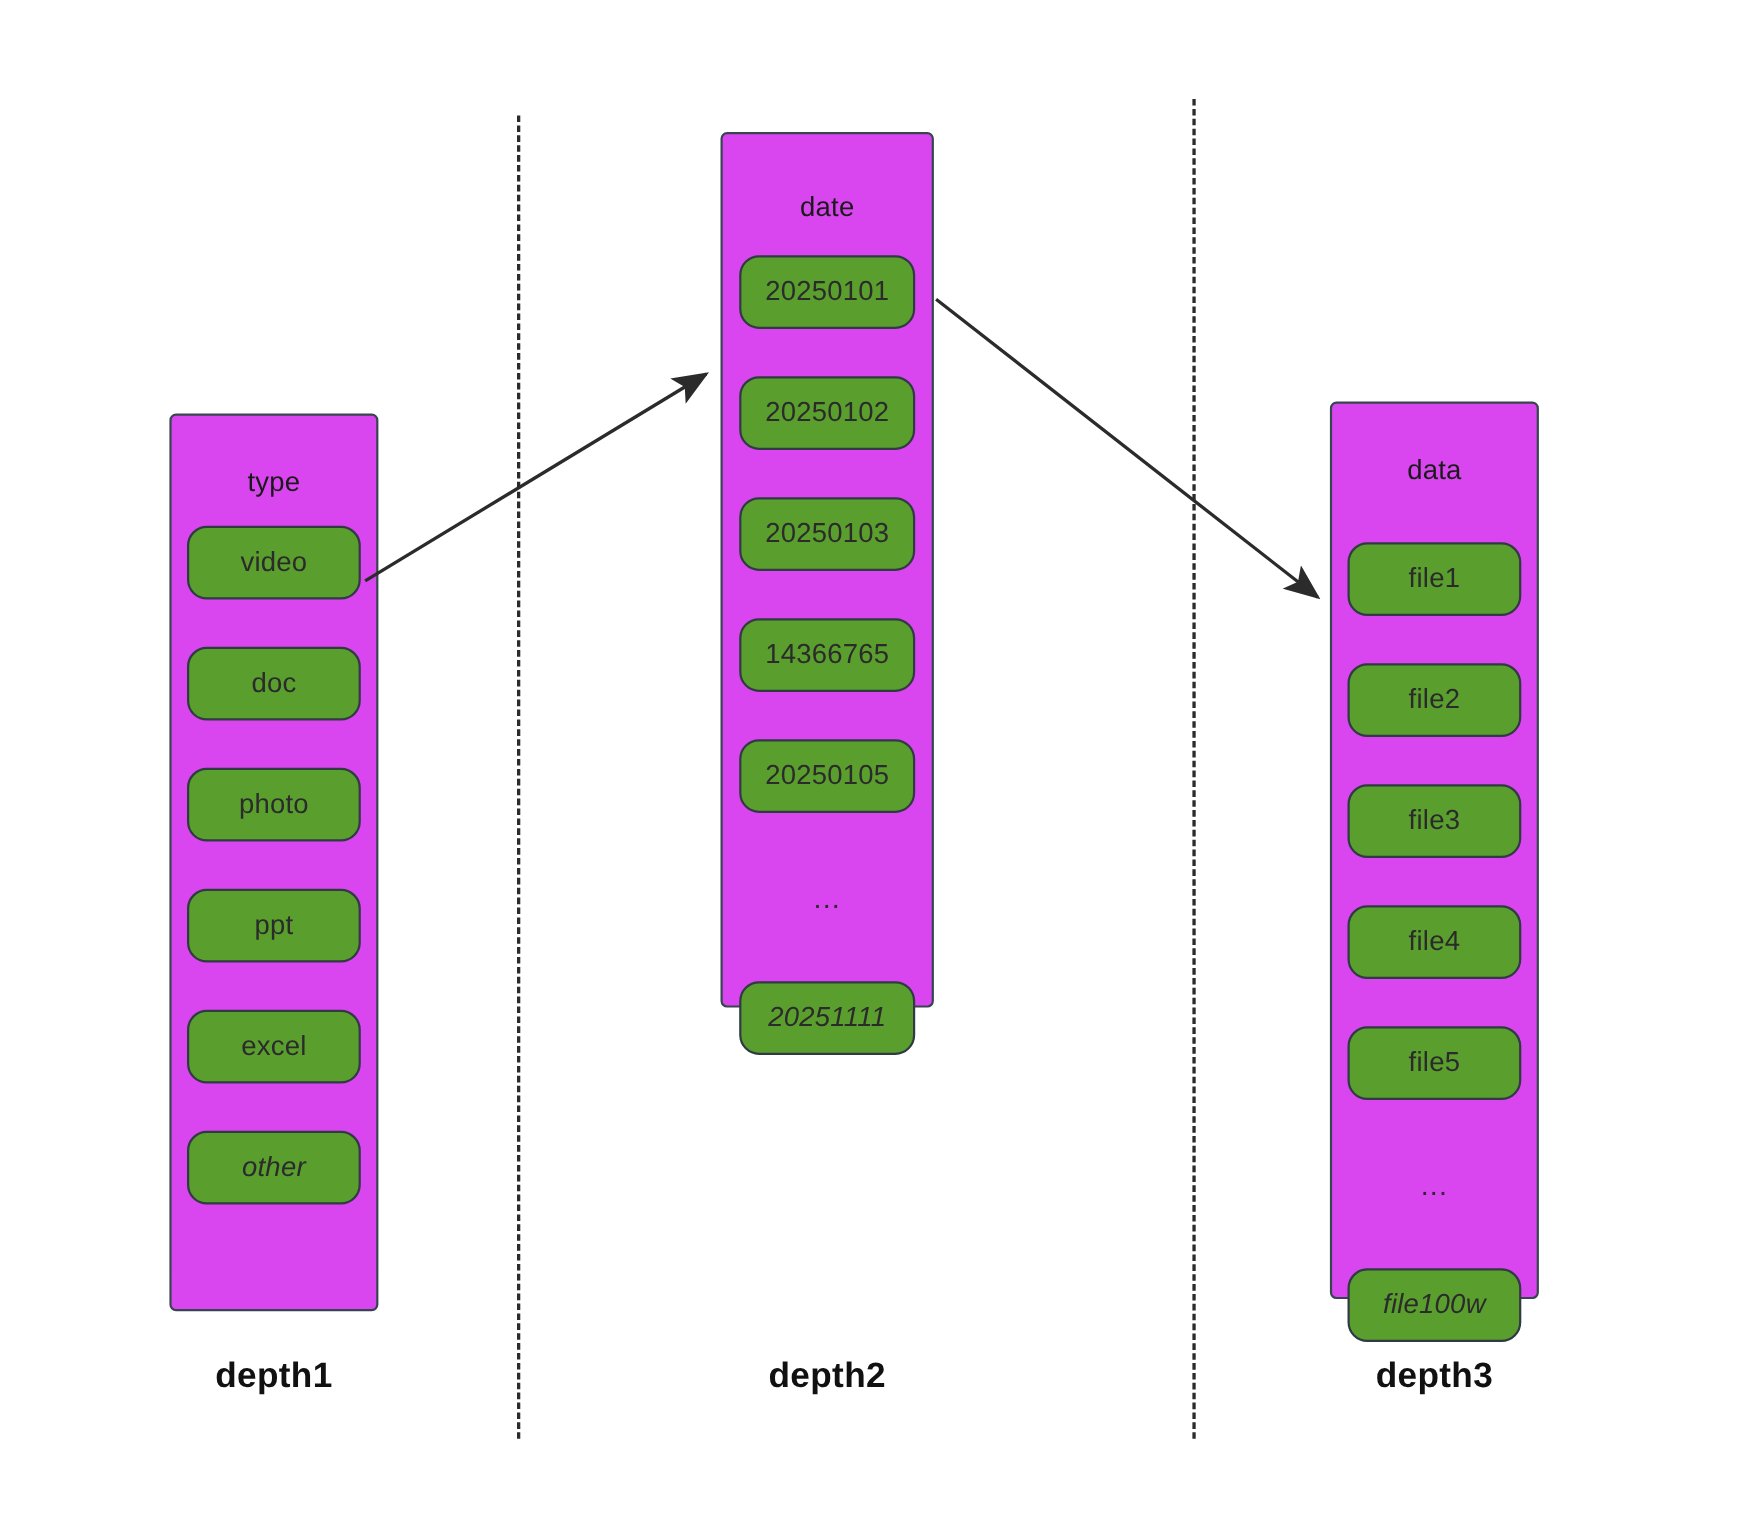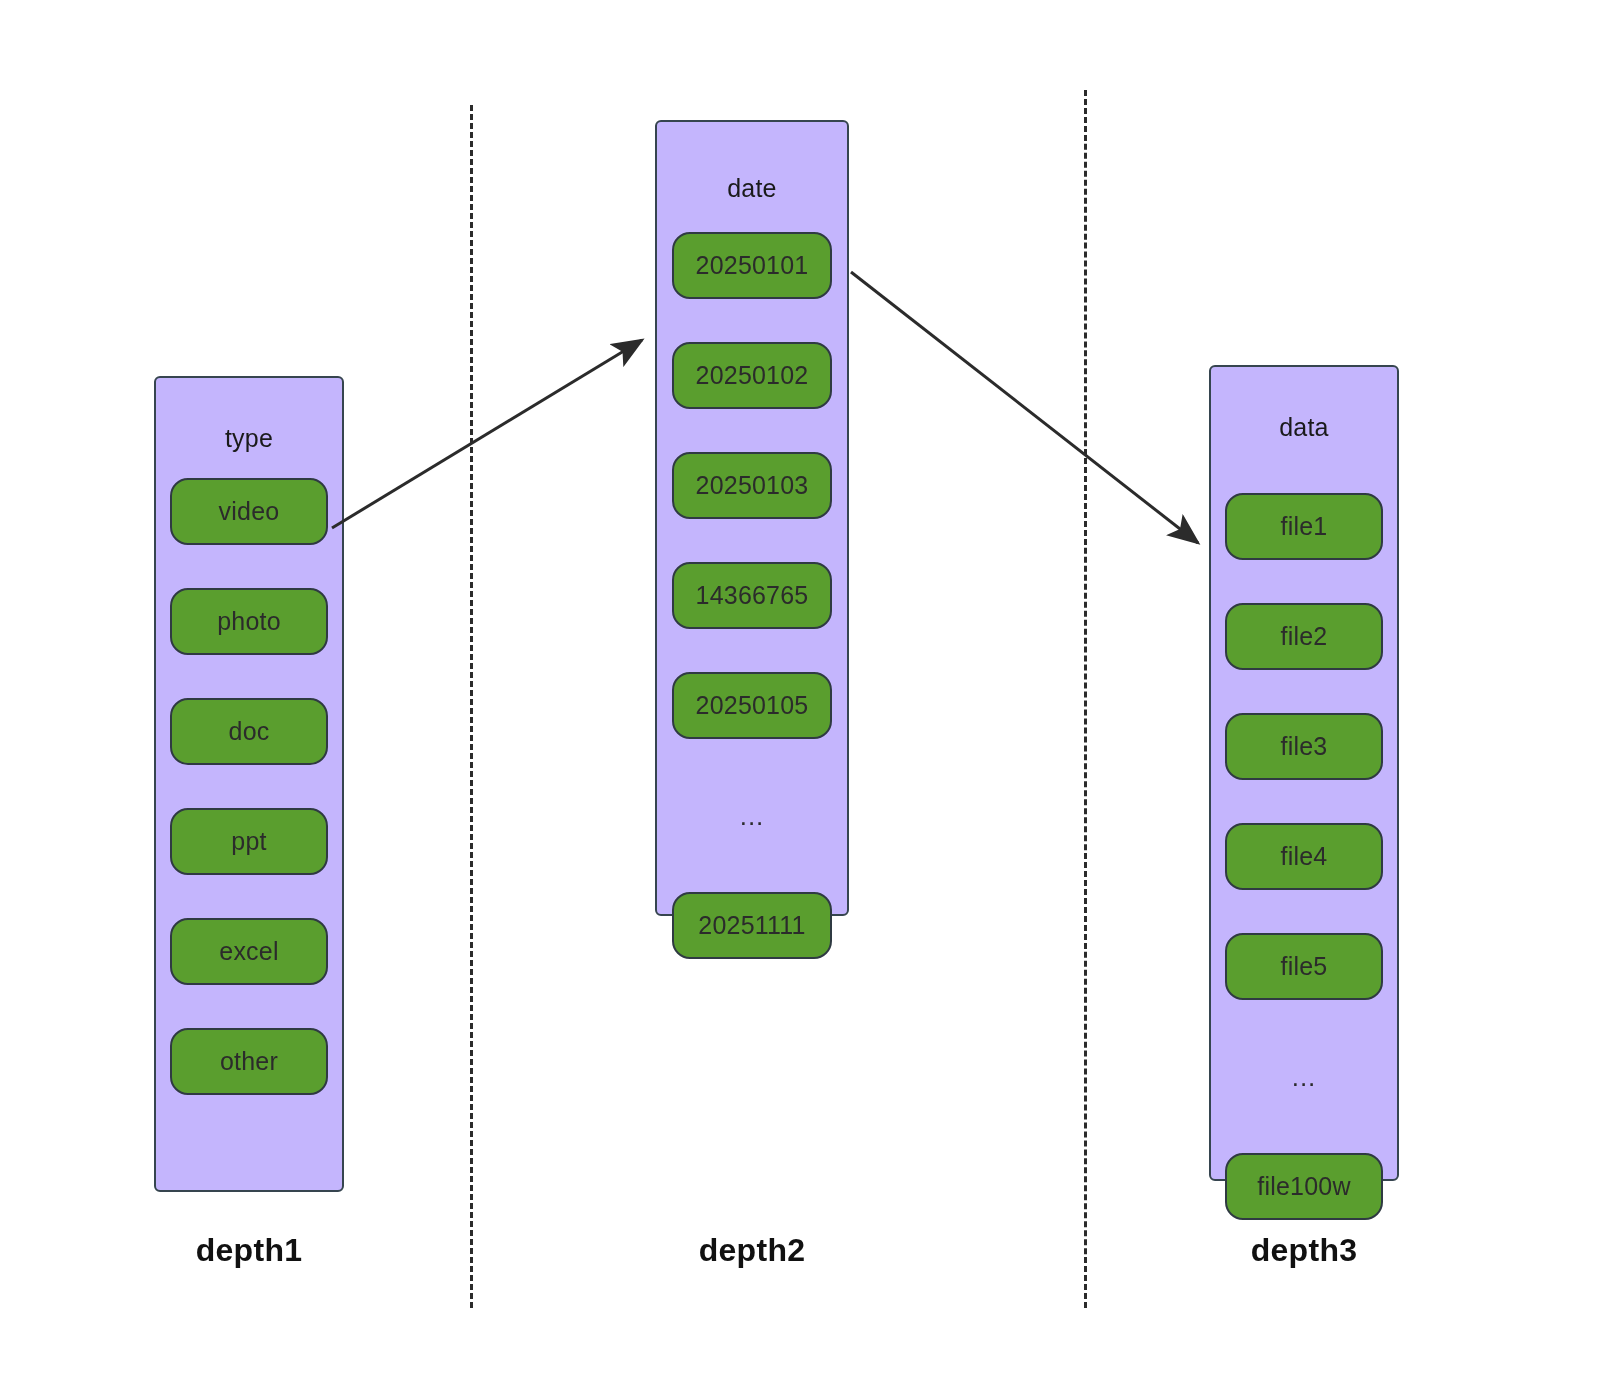--- a/index.html
+++ b/index.html
@@ -16,21 +16,21 @@
     width: 1600px;
     height: 1384px;
     background: #ffffff;
     overflow: hidden;
   }
 
   
   .column-box {
     position: absolute;
     box-sizing: border-box;
-    background: #c4b5fd;
+    background: #d946ef;
     border: 2px solid #36454f;
     border-radius: 6px;
   }
   #col-depth1 { left: 154px; top: 376px;  width: 190px; height: 816px; }
   #col-depth2 { left: 655px; top: 120px;  width: 194px; height: 796px; }
   #col-depth3 { left: 1209px; top: 365px; width: 190px; height: 816px; }
 
   .column-title {
     position: absolute;
     left: 0;
@@ -55,21 +55,21 @@
     border: 2px solid #2f3a42;
     border-radius: 18px;
     background: #5a9e2e;
     display: flex;
     align-items: center;
     justify-content: center;
     font-size: 25px;
     color: #2b2b2b;
     letter-spacing: 0.2px;
   }
-  .pill:last-child { margin-bottom: 0; }
+  .pill:last-child { margin-bottom: 0; font-style: italic; }
 
   #col-depth1 .pill { width: 158px; }
   #col-depth2 .pill { width: 160px; }
   #col-depth3 .pill { width: 158px; margin-top: 16px; }
 
   .ellipsis-row {
     height: 67px;
     margin-bottom: 43px;
     display: flex;
     align-items: center;
@@ -116,22 +116,22 @@
 
 <div id="canvas">
 
   <div class="divider" id="divider-1"></div>
   <div class="divider" id="divider-2"></div>
 
   <div class="column-box" id="col-depth1">
     <div class="column-title" style="top: 46px;">type</div>
     <div class="pill-stack" style="top: 100px;">
       <div class="pill">video</div>
+      <div class="pill">doc</div>
       <div class="pill">photo</div>
-      <div class="pill">doc</div>
       <div class="pill">ppt</div>
       <div class="pill">excel</div>
       <div class="pill">other</div>
     </div>
   </div>
 
   <div class="column-box" id="col-depth2">
     <div class="column-title" style="top: 52px;">date</div>
     <div class="pill-stack" style="top: 110px;">
       <div class="pill">20250101</div>

